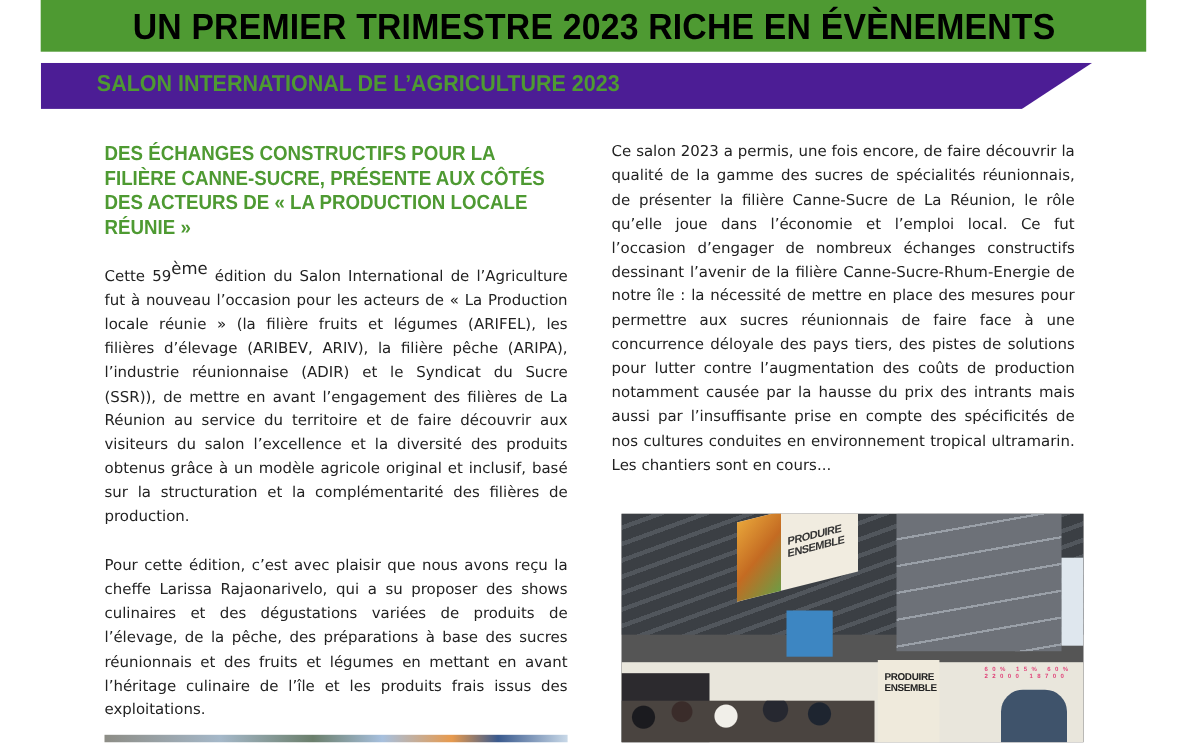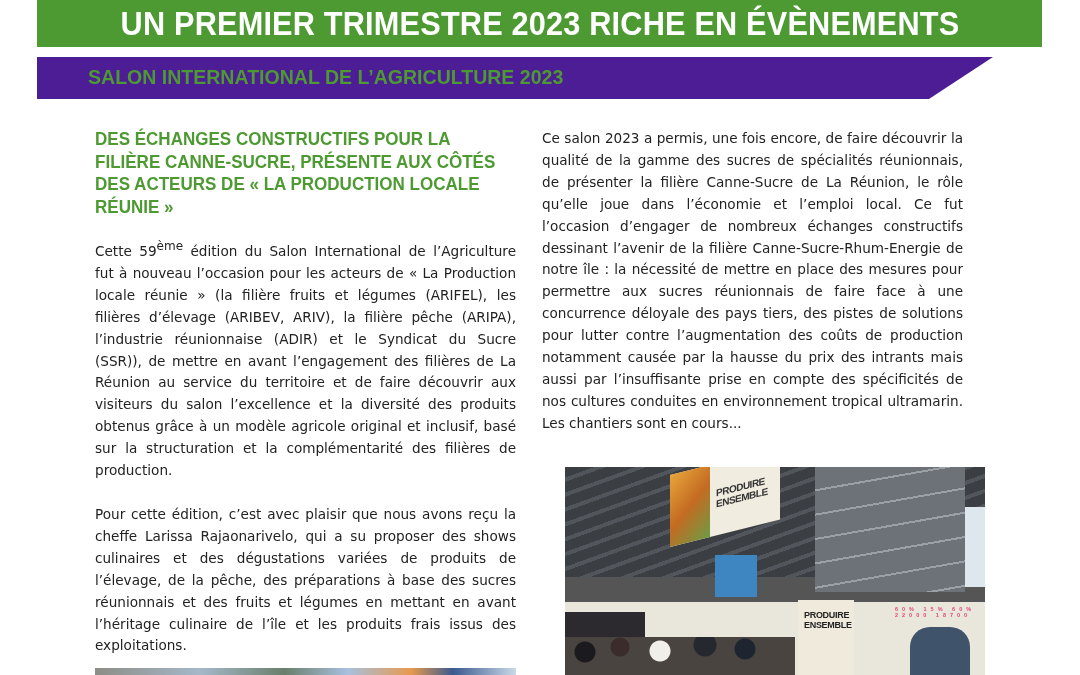--- a/index.html
+++ b/index.html
@@ -2,52 +2,52 @@
 <html><head>
 <meta charset="utf-8">
 <style>
   html, body { margin: 0; padding: 0; }
   body {
     width: 1080px; height: 675px; overflow: hidden; background: #ffffff;
     position: relative; font-family: "DejaVu Sans", sans-serif; color: #1f1f1f;
   }
   .title-bar {
     position: absolute; left: 37px; top: 0; width: 1005px; height: 47px;
-    background: #4e9a32; color: #ffffff;
+    background: #4e9a32; color: #000000;
     display: flex; align-items: center; justify-content: center;
   }
   .title-bar span {
     font-family: "Liberation Sans", sans-serif; font-weight: bold;
     font-size: 33px; letter-spacing: 0.2px; white-space: nowrap;
     transform: scaleX(0.93); display: inline-block;
   }
   .section-band {
     position: absolute; left: 37px; top: 57px; width: 956px; height: 42px;
     background: #4c1d95;
     clip-path: polygon(0 0, 100% 0, 93.3% 100%, 0 100%);
   }
   .section-band span {
     position: absolute; left: 51px; top: 8px;
     font-family: "Liberation Sans", sans-serif; font-weight: bold;
     font-size: 21px; color: #4e9a32; white-space: nowrap;
     transform: scaleX(0.93); transform-origin: left center; display: inline-block;
   }
   .col { position: absolute; }
   .col-left { left: 95px; top: 128px; width: 421px; }
-  .col-right { left: 542px; top: 128px; width: 421px; }
+  .col-right { left: 556px; top: 128px; width: 421px; }
   .subheading {
     font-family: "Liberation Sans", sans-serif; font-weight: bold; color: #4e9a32;
     font-size: 18.5px; line-height: 22.5px; margin: 0 0 23px 0;
     transform: scaleX(0.92); transform-origin: left top; width: 460px;
   }
   .para {
     font-size: 13.6px; line-height: 21.9px; text-align: justify;
     margin: 0 0 22px 0; color: #222;
   }
-  .para sup { font-size: 12px; line-height: 0; vertical-align: 6px; }
+  .para sup { font-size: 15px; line-height: 0; vertical-align: 6px; }
   .photo {
     position: absolute; overflow: hidden; background: #555;
   }
   .photo-right { left: 565px; top: 467px; width: 420px; height: 208px; }
   .photo-left { left: 95px; top: 668px; width: 421px; height: 7px;
     background: linear-gradient(90deg,#8d8d86 0%,#a5b8c9 25%,#6b7f6c 45%,#a7c0de 60%,#e79a4e 75%,#3a5a8e 85%,#c9d9e8 100%); }
   
   .ph-ceiling { position:absolute; left:0; top:0; width:100%; height:110px;
     background: repeating-linear-gradient(160deg,#3b3f44 0 10px,#51565c 10px 14px); }
   .ph-wall { position:absolute; left:250px; top:0; width:150px; height:125px;

